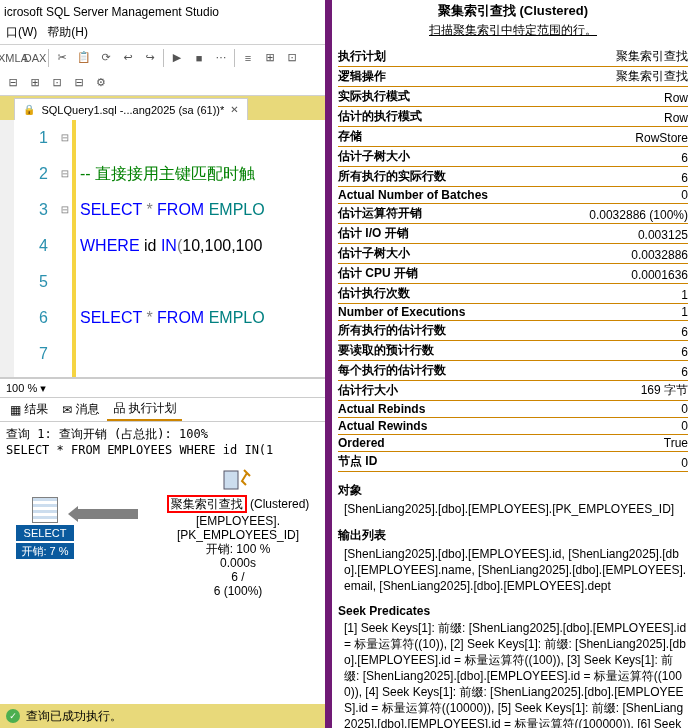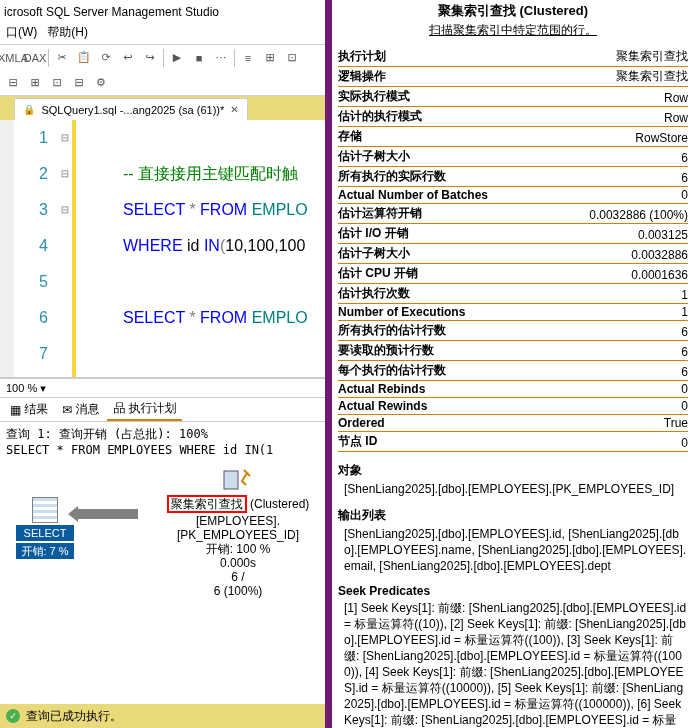--- a/index.html
+++ b/index.html
@@ -18,21 +18,21 @@
 .tab-strip { background: #e8d97a; height: 24px; display: flex; align-items: flex-end; padding-left: 14px; }
 .file-tab { background: #fff; height: 22px; padding: 0 8px; display: flex; align-items: center; gap: 6px; border-top: 1px solid #ccc; border-left: 1px solid #ccc; border-right: 1px solid #ccc; font-size: 11px; }
 .lock { color: #cc8400; font-size: 10px; }
 .tab-close { color: #555; font-size: 10px; cursor: pointer; }
 
 .editor { display: flex; height: 258px; background: #fff; border-bottom: 1px solid #ccc; }
 .break-margin { width: 14px; background: #f0f0f0; }
 .gutter { width: 44px; background: #fff; text-align: right; padding-right: 10px; color: #2b91af; font-family: Consolas, monospace; font-size: 16px; line-height: 36px; }
 .fold-margin { width: 14px; background: #fff; color: #808080; font-family: monospace; font-size: 10px; line-height: 36px; text-align: center; }
 .line-change { width: 4px; background: #f5d442; }
-.code { flex: 1; font-family: Consolas, monospace; font-size: 16px; line-height: 36px; white-space: pre; overflow: hidden; padding-left: 18px; margin-left: 29px; }
+.code { flex: 1; font-family: Consolas, monospace; font-size: 16px; line-height: 36px; white-space: pre; overflow: hidden; padding-left: 4px; }
 .c-comment { color: #008000; }
 .c-kw { color: #0000ff; }
 .c-star { color: #808080; }
 .c-id { color: #008080; }
 .c-paren { color: #808080; }
 .c-num { color: #000; }
 
 .zoom-bar { height: 20px; border-top: 1px solid #ccc; border-bottom: 1px solid #ccc; padding: 0 6px; display: flex; align-items: center; font-size: 11px; }
 
 .results-tabs { height: 24px; display: flex; align-items: center; gap: 2px; padding: 2px 4px; border-bottom: 1px solid #ccc; }
@@ -254,20 +254,24 @@
         </tr>
         <tr class="prop-bold">
           <td>要读取的预计行数</td>
           <td>6</td>
         </tr>
         <tr class="prop-bold">
           <td>每个执行的估计行数</td>
           <td>6</td>
         </tr>
         <tr class="prop-bold">
+          <td>估计行大小</td>
+          <td>169 字节</td>
+        </tr>
+        <tr class="prop-bold">
           <td>Actual Rebinds</td>
           <td>0</td>
         </tr>
         <tr class="prop-bold">
           <td>Actual Rewinds</td>
           <td>0</td>
         </tr>
         <tr class="prop-bold">
           <td>Ordered</td>
           <td>True</td>

